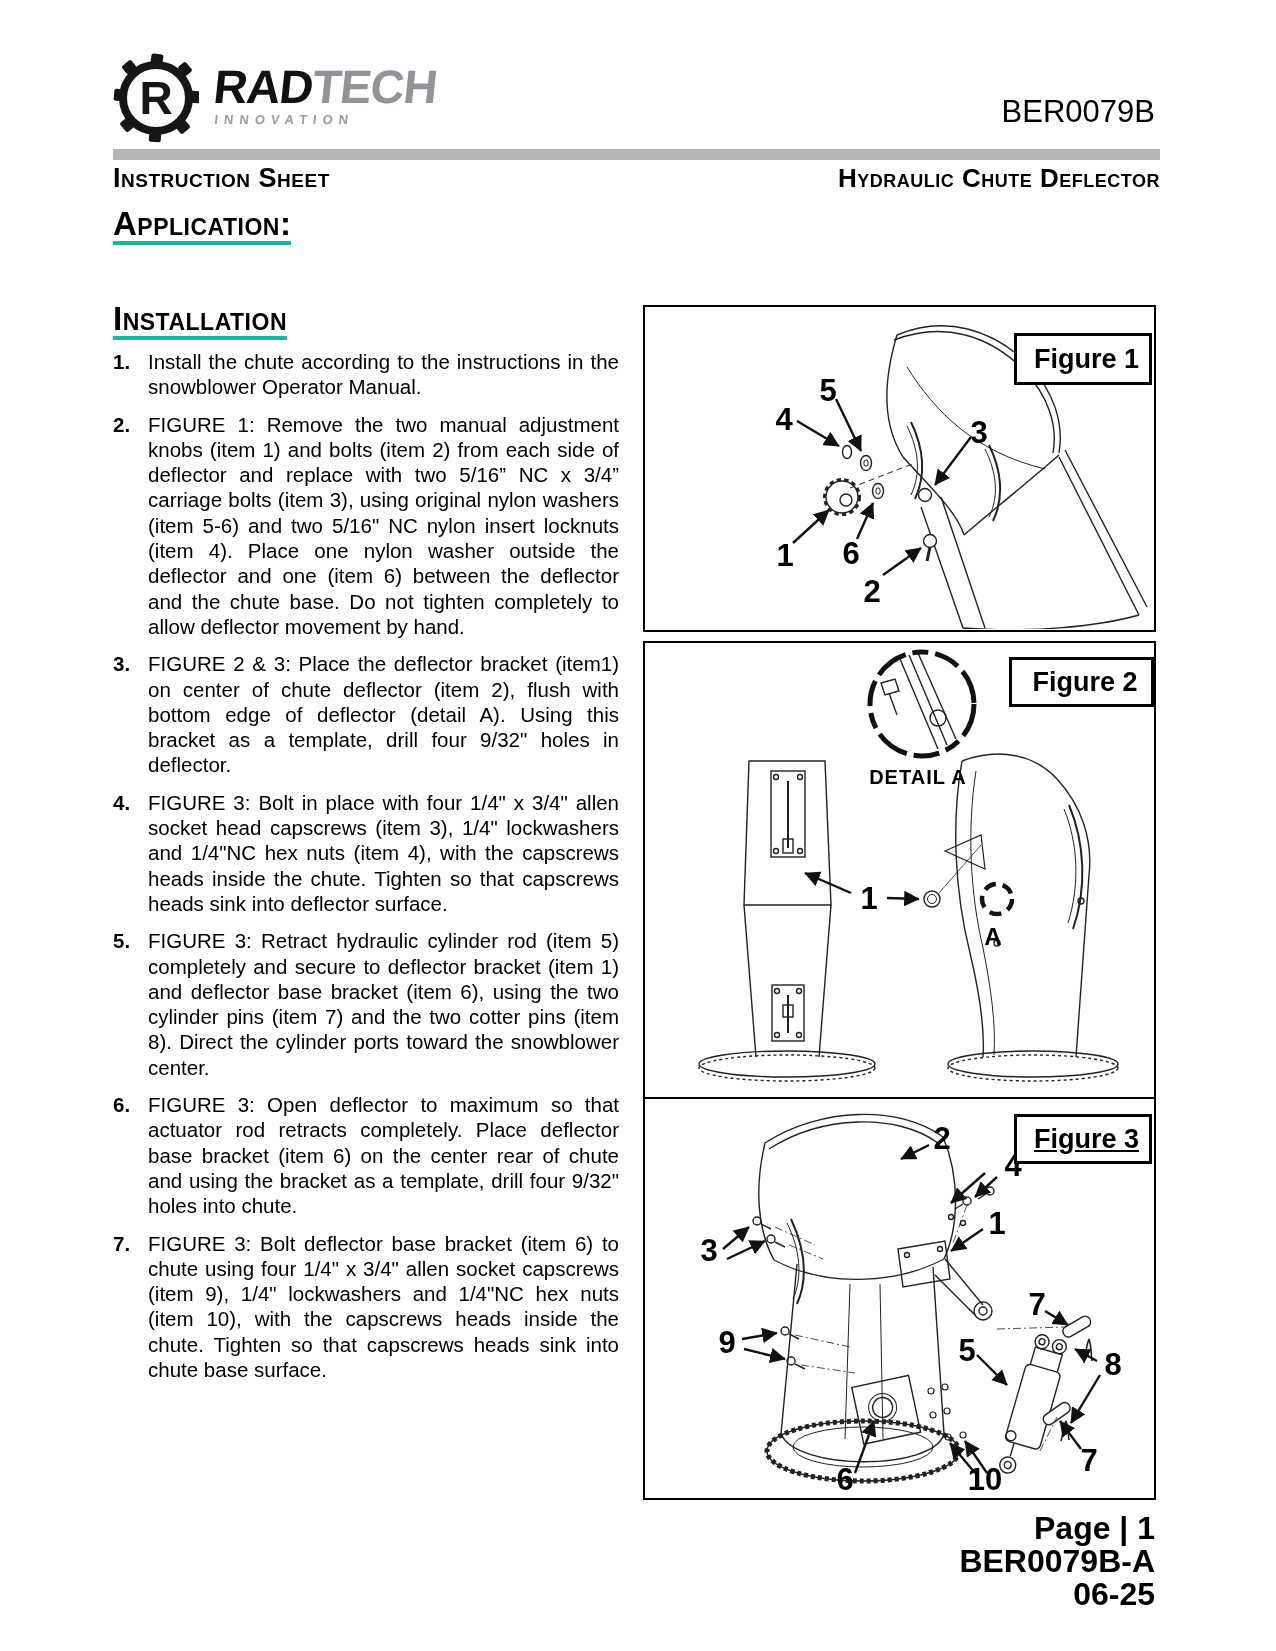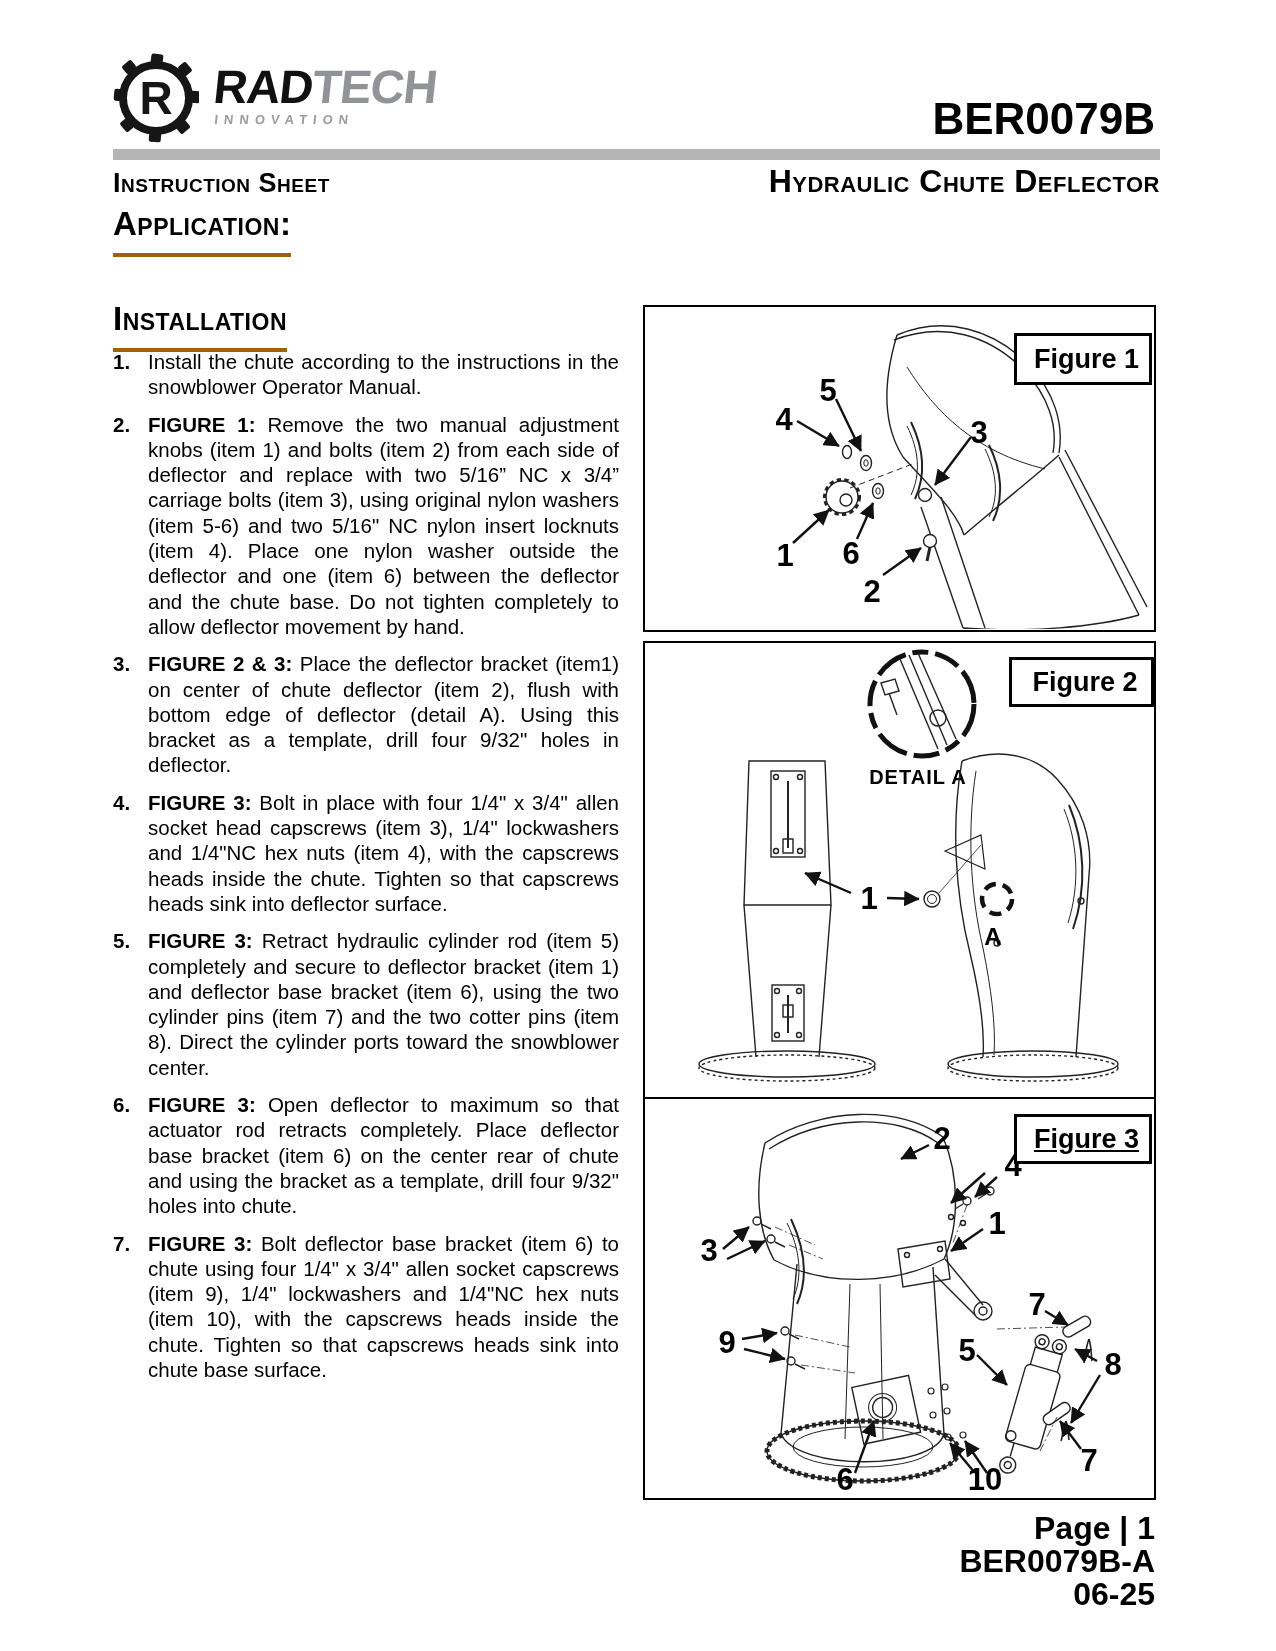--- a/index.html
+++ b/index.html
@@ -8,39 +8,39 @@
 
   
   .logo{position:absolute;left:113px;top:52px;display:flex;align-items:flex-start;}
   .logo-badge{width:86px;height:92px;}
   .wordmark{margin-left:14px;margin-top:12px;transform:skewX(-6deg);}
   .wordmark .wm-line{font-size:47px;font-weight:bold;letter-spacing:-1px;line-height:46px;white-space:nowrap;}
   .wm-primary{color:#111;}
   .wm-secondary{color:#919396;}
   .tagline{font-size:13px;letter-spacing:6px;color:#9b9da0;margin-top:2px;margin-left:4px;font-weight:bold;}
 
-  .doc-number{position:absolute;right:121px;top:94px;font-size:44px;font-weight:bold;}
+  .doc-number{position:absolute;right:121px;top:94px;font-size:31px;font-weight:normal;}
   .divider-bar{position:absolute;left:113px;top:149px;width:1047px;height:11px;background:#b5b5b5;}
 
   .subhead-row{position:absolute;left:113px;top:163px;width:1047px;display:flex;justify-content:space-between;align-items:baseline;gap:31px;}
   .sheet-type{font-size:27px;font-weight:bold;font-variant:small-caps;letter-spacing:.5px;}
-  .product-title{font-size:32px;font-weight:bold;font-variant:small-caps;letter-spacing:.5px;text-align:right;}
+  .product-title{font-size:26px;font-weight:bold;font-variant:small-caps;letter-spacing:.5px;text-align:right;}
 
   
   .sec-heading{font-size:33px;font-weight:bold;font-variant:small-caps;letter-spacing:.5px;
-               display:inline-block;border-bottom:4px solid #a16207;padding-bottom:12px;line-height:34px;}
+               display:inline-block;border-bottom:4px solid #14b8a6;padding-bottom:0px;line-height:34px;}
   .application-heading{position:absolute;left:113px;top:207px;}
   .models{position:absolute;left:113px;top:252px;width:1047px;font-size:23px;font-weight:bold;line-height:25px;}
   .installation-heading{position:absolute;left:113px;top:302px;}
 
   .steps{position:absolute;left:113px;top:349px;width:506px;}
   .step{display:flex;margin-bottom:12px;font-size:20.5px;line-height:25.3px;}
   .step-num{width:35px;flex:0 0 35px;font-weight:bold;}
   .step-body{flex:1;text-align:justify;}
-  .step-lead{font-weight:bold;}
+  .step-lead{font-weight:normal;}
 
   
   .figure-panel{position:absolute;left:643px;width:513px;border:2.5px solid #000;box-sizing:border-box;background:#fff;}
   .fig1{top:305px;height:327px;}
   .fig2{top:641px;height:572px;}
   .fig3{top:1097px;height:403px;}
   .figure-label{position:absolute;border:3px solid #000;background:#fff;
                 display:flex;align-items:center;justify-content:center;
                 font-size:27px;font-weight:bold;z-index:3;padding-left:7px;}
   .fig1 .figure-label{left:369px;top:26px;width:125px;height:46px;}

